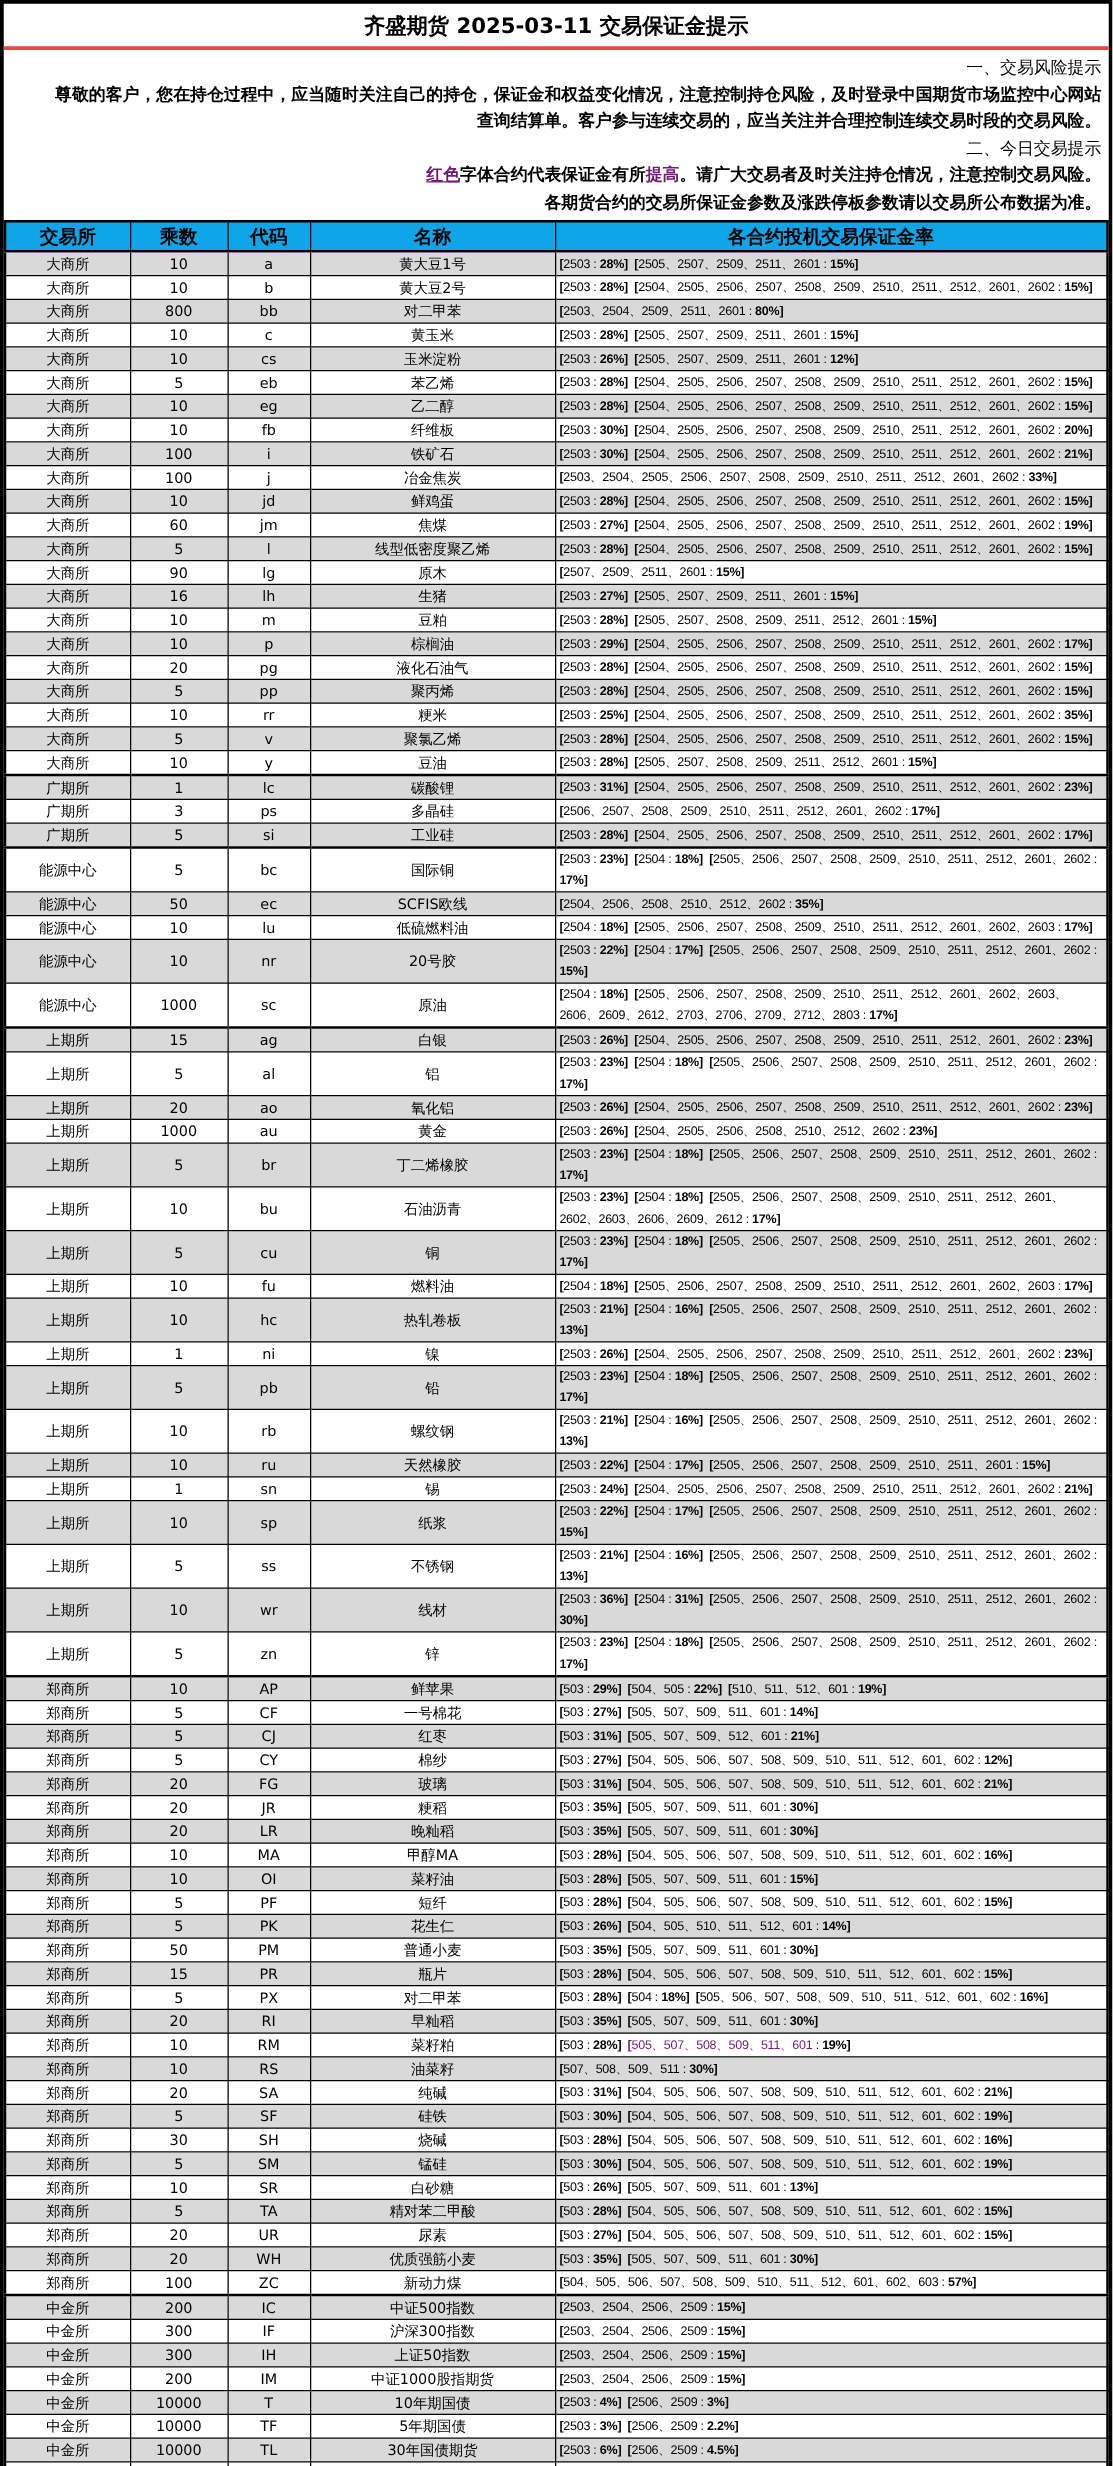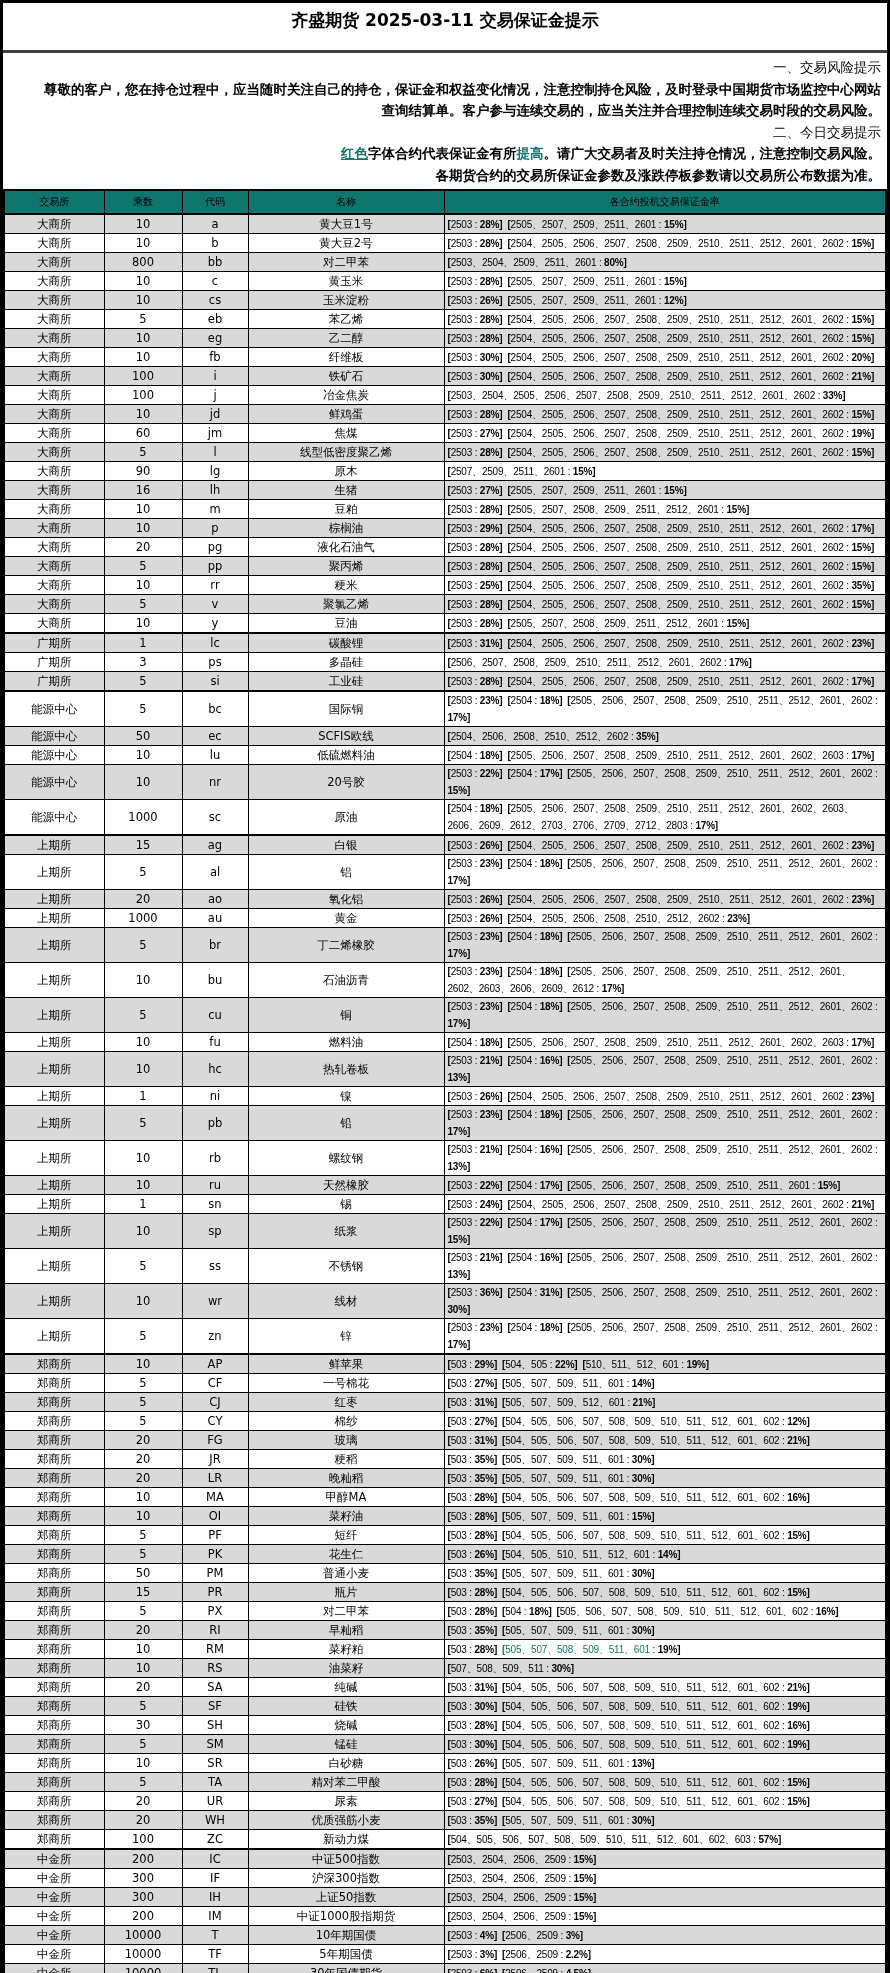--- a/index.html
+++ b/index.html
@@ -3,34 +3,34 @@
 <meta charset="utf-8">
 <style>
   html,body { margin:0; padding:0; background:#fff; }
   .page {
     width:890px; min-height:1973px; box-sizing:border-box;
     border:3px solid #000; background:#fff; color:#000;
     font-family:"DejaVu Sans","Liberation Sans",sans-serif;
   }
   .title-bar {
     text-align:center; font-size:17px; font-weight:bold;
-    padding:6px 0 18px; border-bottom:3px solid #404040;
+    padding:6px 0 5px; border-bottom:3px solid #ef4444;
   }
   .intro { padding:4px 6px 3px; font-size:13.5px; line-height:21.5px;text-align:right; }
   .intro p { margin:0; }
   .indent { text-indent:2.2em;font-weight:bold; }
-  .red { color:#0f766e; }
+  .red { color:#701a75; }
   .u { text-decoration:underline; }
   table.margin-table {
     width:100%; border-collapse:collapse; table-layout:fixed;
     border:2px solid #000;
   }
   .margin-table th {
     border:1px solid #000; border-bottom:2.5px solid #000;
-    font-size:10px; font-weight:normal; height:22px; padding:0; background:#0f766e;
+    font-size:15px; font-weight:bold; height:22px; padding:0; background:#0ea5e9;
   }
   .margin-table td {
     border:1px solid #000; padding:0 2px; font-size:11.5px;
     height:18px; line-height:17px; text-align:center;
     vertical-align:middle; overflow:hidden;
   }
   .margin-table td.rates {
     text-align:left; font-size:10px; letter-spacing:-0.2px;
     line-height:17px; padding:0 3px;
     font-family:"Liberation Sans","DejaVu Sans",sans-serif;

